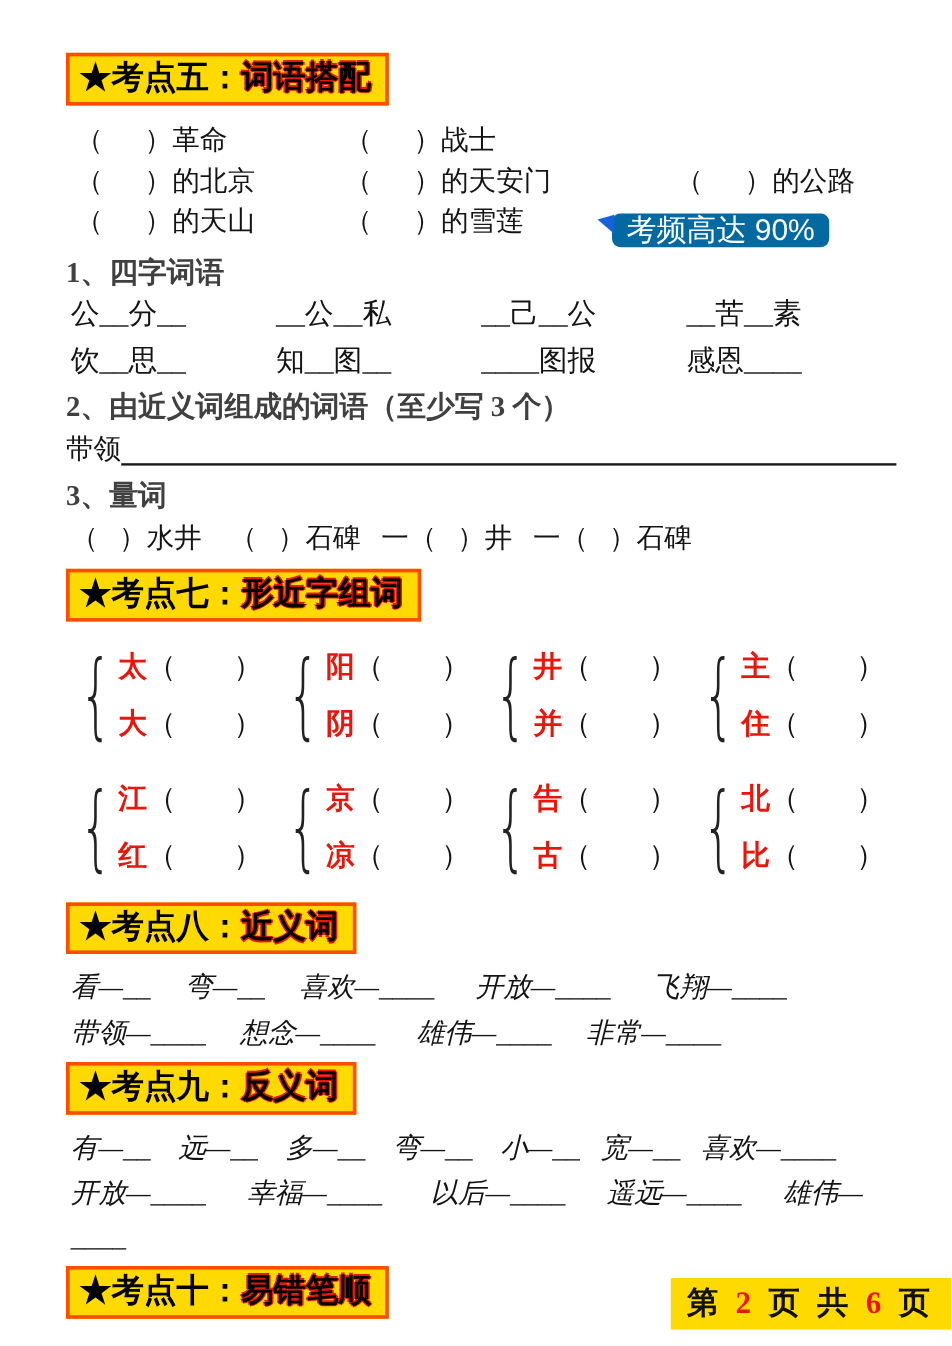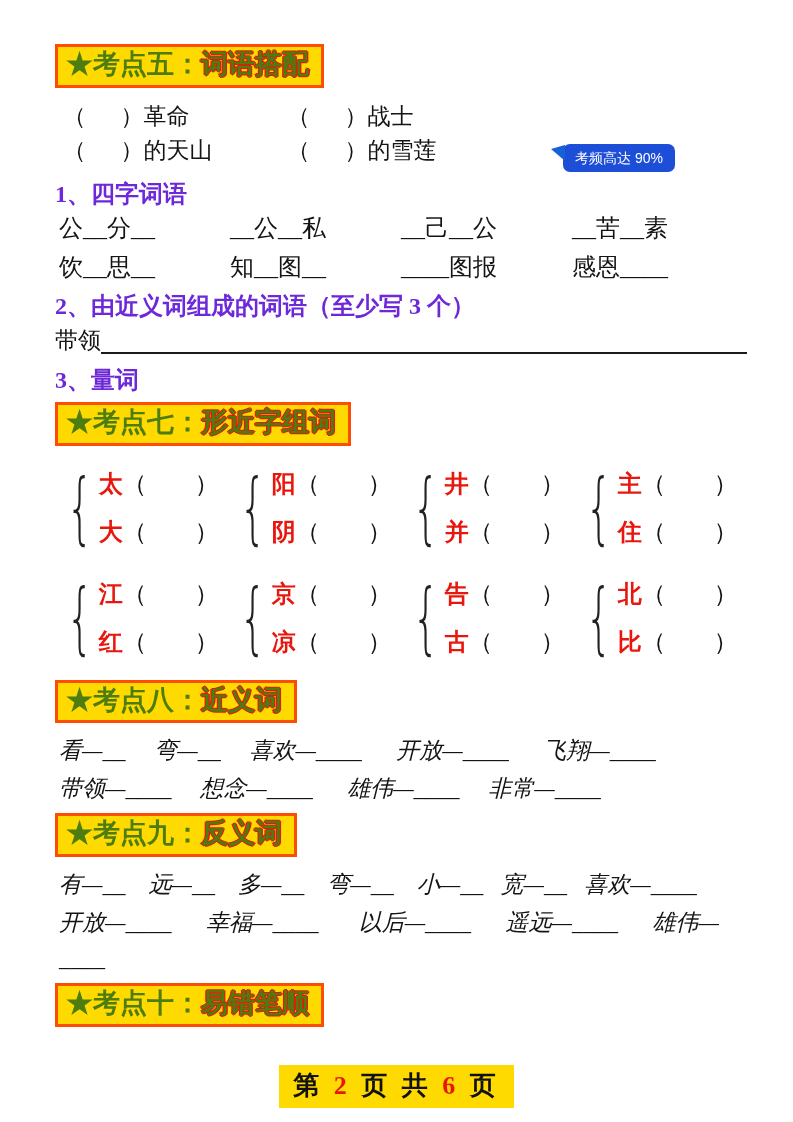--- a/index.html
+++ b/index.html
@@ -13,47 +13,47 @@
   .t { white-space:pre-wrap; }
 
   
   .sec-header {
     display:inline-block;
     background:#FFDA00;
     border:3px solid #FF4D00;
     padding:1px 12px 3px 8px;
     font-size:27px; font-weight:bold;
     line-height:1.25;
-    color:#4d7c0f;
+    color:#000000;
     margin-bottom:8px;
   }
   .sec-header .sub {
     text-shadow: 1.3px 0 0 #E8170D, -1.3px 0 0 #E8170D, 0 1.3px 0 #E8170D, 0 -1.3px 0 #E8170D;
   }
 
   
   .s5-rows { position:relative; margin:4px 8px 10px 8px; }
   .s5-row { display:grid; grid-template-columns:196px 248px 1fr; font-size:23px; line-height:34px;gap:28px; }
 
   .badge {
-    position:absolute; right:64px; bottom:-4px;
-    background:#1d4ed8; color:#fff;
+    position:absolute; right:48px; bottom:-4px;
+    background:#0369a1; color:#fff;
     font-family:"Liberation Sans","DejaVu Sans",sans-serif;
-    font-size:14px; line-height:28px;
+    font-size:25px; line-height:28px;
     padding:0 12px; border-radius:7px;
   }
   .badge-tail {
     position:absolute; left:-12px; top:1px;
     width:0; height:0;
     border-top:4px solid transparent;
     border-bottom:12px solid transparent;
     border-right:14px solid #1661D8;
   }
 
-  .blue-sub { color:#6d28d9; font-size:24px; line-height:32px; margin:4px 0 2px 0; font-weight:bold;}
+  .blue-sub { color:#404040; font-size:24px; line-height:32px; margin:4px 0 2px 0; font-weight:bold;}
 
   .idiom-grid { display:grid; grid-template-columns:repeat(4,1fr); font-size:24px; line-height:33px; margin:2px 4px 6px 4px; }
 
   .lead-line { display:flex; align-items:center; font-size:23px; line-height:30px; margin:4px 0 8px 0; }
   .lead-line .fill { flex:1; border-bottom:2px solid #1a1a1a; height:26px; }
 
   .measure-line { font-size:23px; line-height:34px; margin:2px 4px 8px 4px; }
 
   
   .brace-rows { margin:6px 0 4px 0; }
@@ -65,21 +65,21 @@
     transform:scaleX(.55);
     line-height:92px; height:92px; display:inline-block;
     margin-right:-6px;
   }
   .brace-lines { display:flex; flex-direction:column; justify-content:space-between; height:96px; padding:2px 0; }
   .brace-line { font-size:24px; line-height:44px; }
   .red-ch { color:#E8170D; font-weight:bold; }
 
   .pair-line { font-size:23px; line-height:36px; margin:2px 4px;font-style:italic; }
 
-  .footer-wrap { position:absolute; left:0; right:0; bottom:14px; text-align:center;margin-top:40px; }
+  .footer-wrap { position:absolute; left:0; right:0; bottom:14px; text-align:right;margin-top:40px; }
   .footer {
     display:inline-block; background:#FFDA00;
     font-size:26px; font-weight:bold; letter-spacing:4px;
     padding:3px 14px 5px 14px; color:#111;
   }
   .footer .red { color:#E8170D; }
 
   .sec { margin-bottom:6px; }
 </style>
 </head>
@@ -88,20 +88,25 @@
 <div class="page">
 
   <div class="sec">
     <div class="sec-header">
       <span class="t">★考点五：</span><span class="sub t">词语搭配</span>
     </div>
     <div class="s5-rows">
       <div class="s5-row">
         <span class="t">（      ）革命</span>
         <span class="t">（      ）战士</span>
+      </div>
+      <div class="s5-row">
+        <span class="t">（      ）的北京</span>
+        <span class="t">（      ）的天安门</span>
+        <span class="t">（      ）的公路</span>
       </div>
       <div class="s5-row">
         <span class="t">（      ）的天山</span>
         <span class="t">（      ）的雪莲</span>
         <span class="t"></span>
       </div>
       <div class="badge">
         <span class="badge-tail"></span>
         <span class="t">考频高达 90%</span>
       </div>
@@ -121,20 +126,21 @@
       <span class="t">知__图__</span>
       <span class="t">____图报</span>
       <span class="t">感恩____</span>
     </div>
     <div class="blue-sub t">2、由近义词组成的词语（至少写 3 个）</div>
     <div class="lead-line">
       <span class="t">带领</span>
       <span class="fill"></span>
     </div>
     <div class="blue-sub t">3、量词</div>
+    <div class="measure-line t">（   ）水井    （   ）石碑   一（   ）井   一（   ）石碑</div>
   </div>
 
   <div class="sec">
     <div class="sec-header">
       <span class="t">★考点七：</span><span class="sub t">形近字组词</span>
     </div>
     <div class="brace-rows">
       <div class="brace-row">
         <div class="brace-group">
           <span class="brace">{</span>

